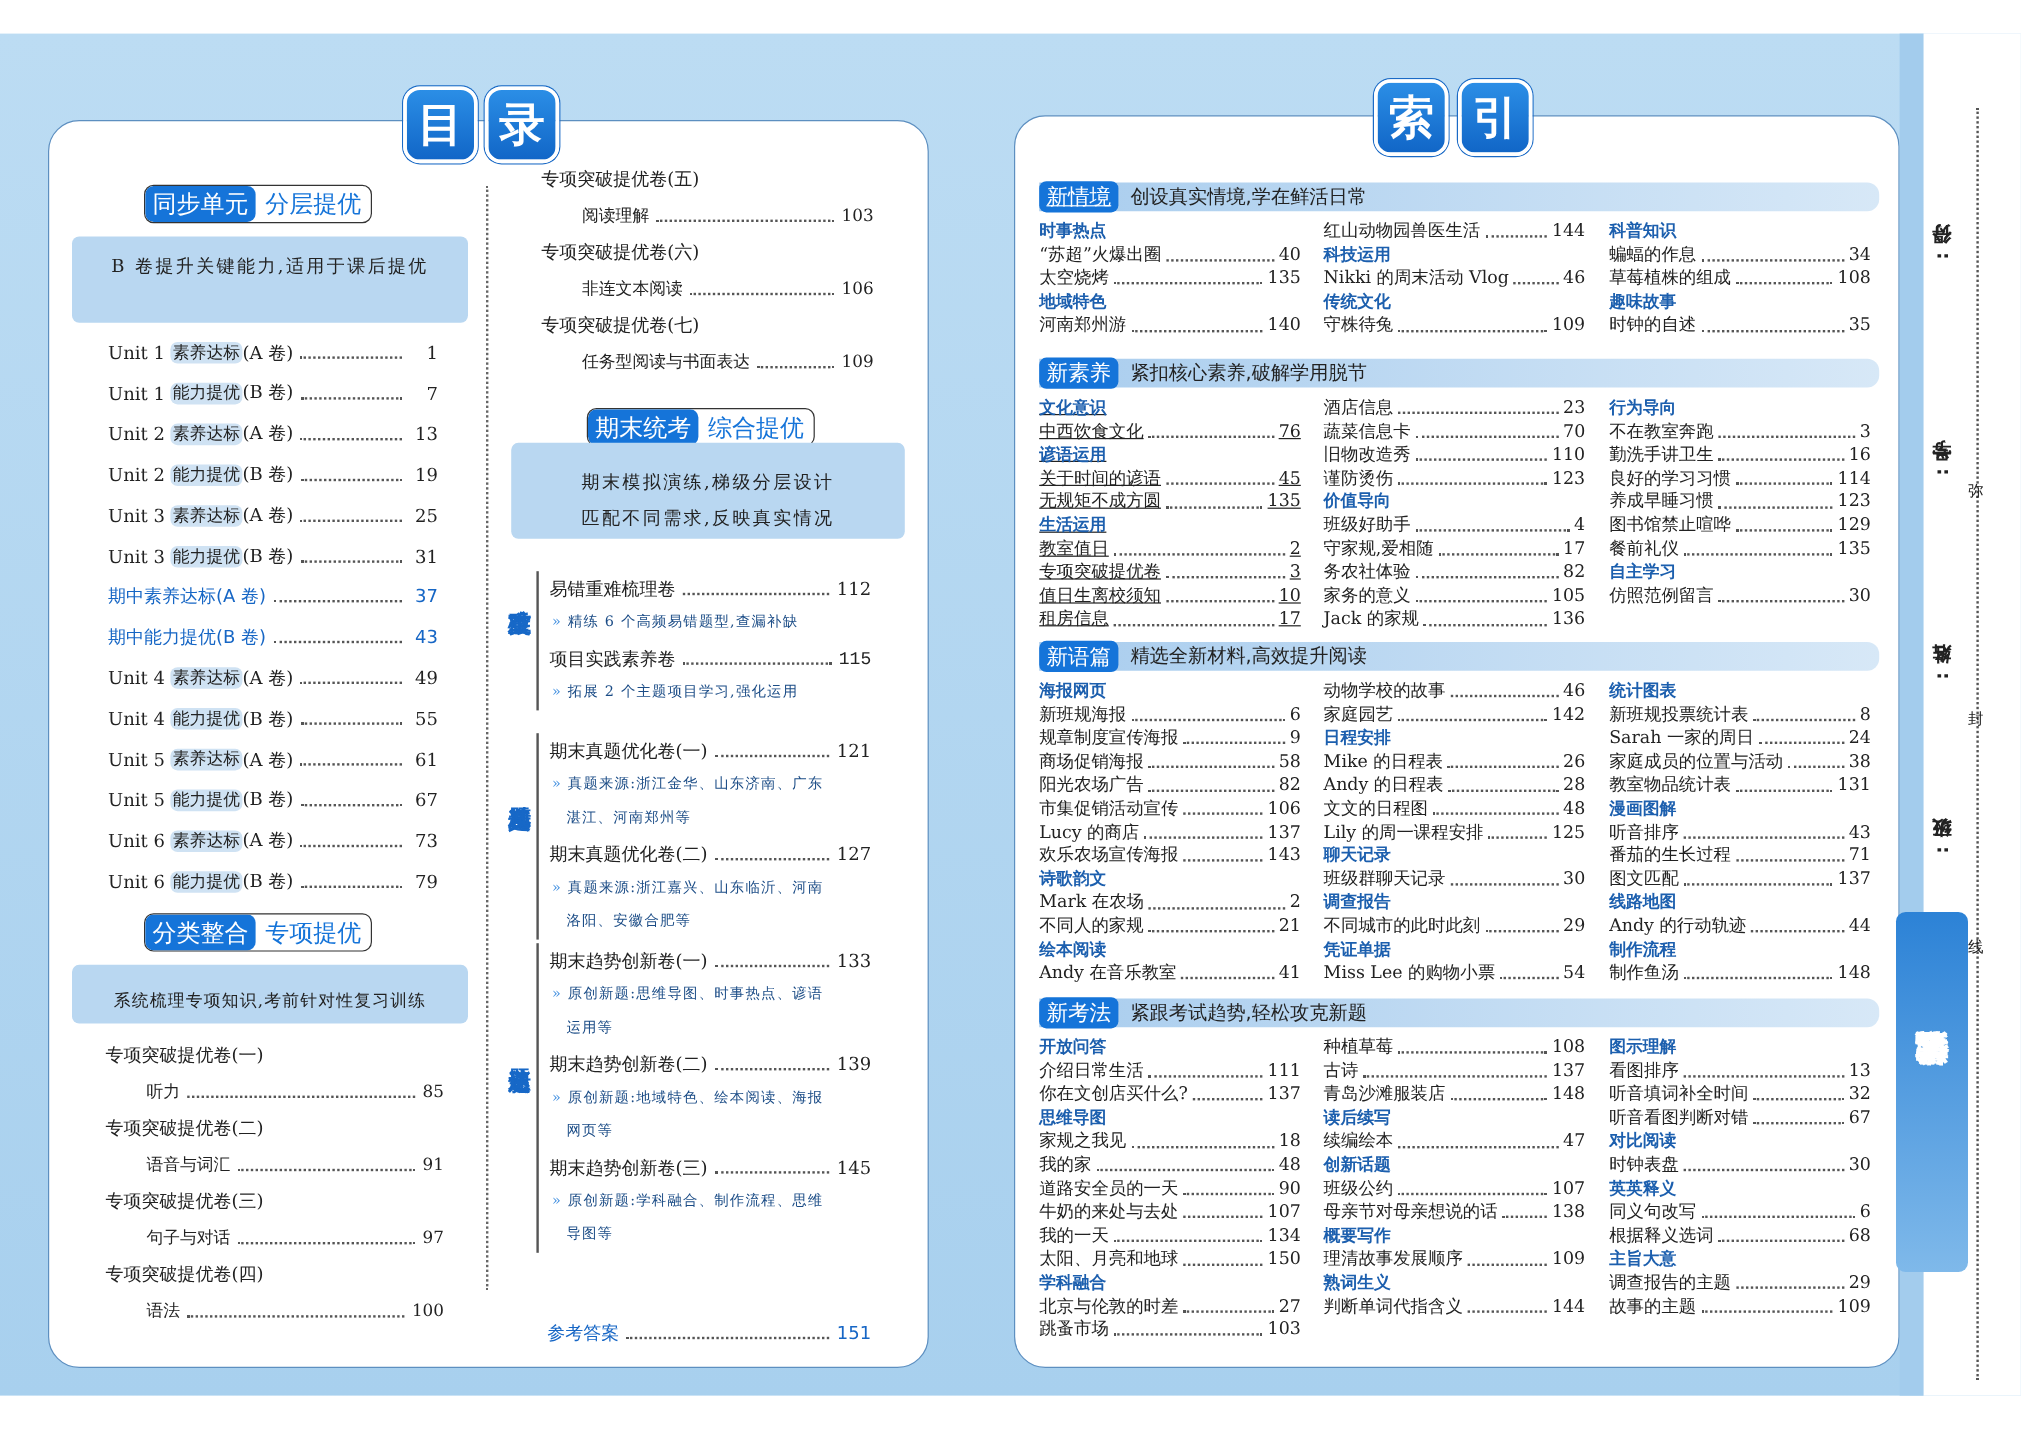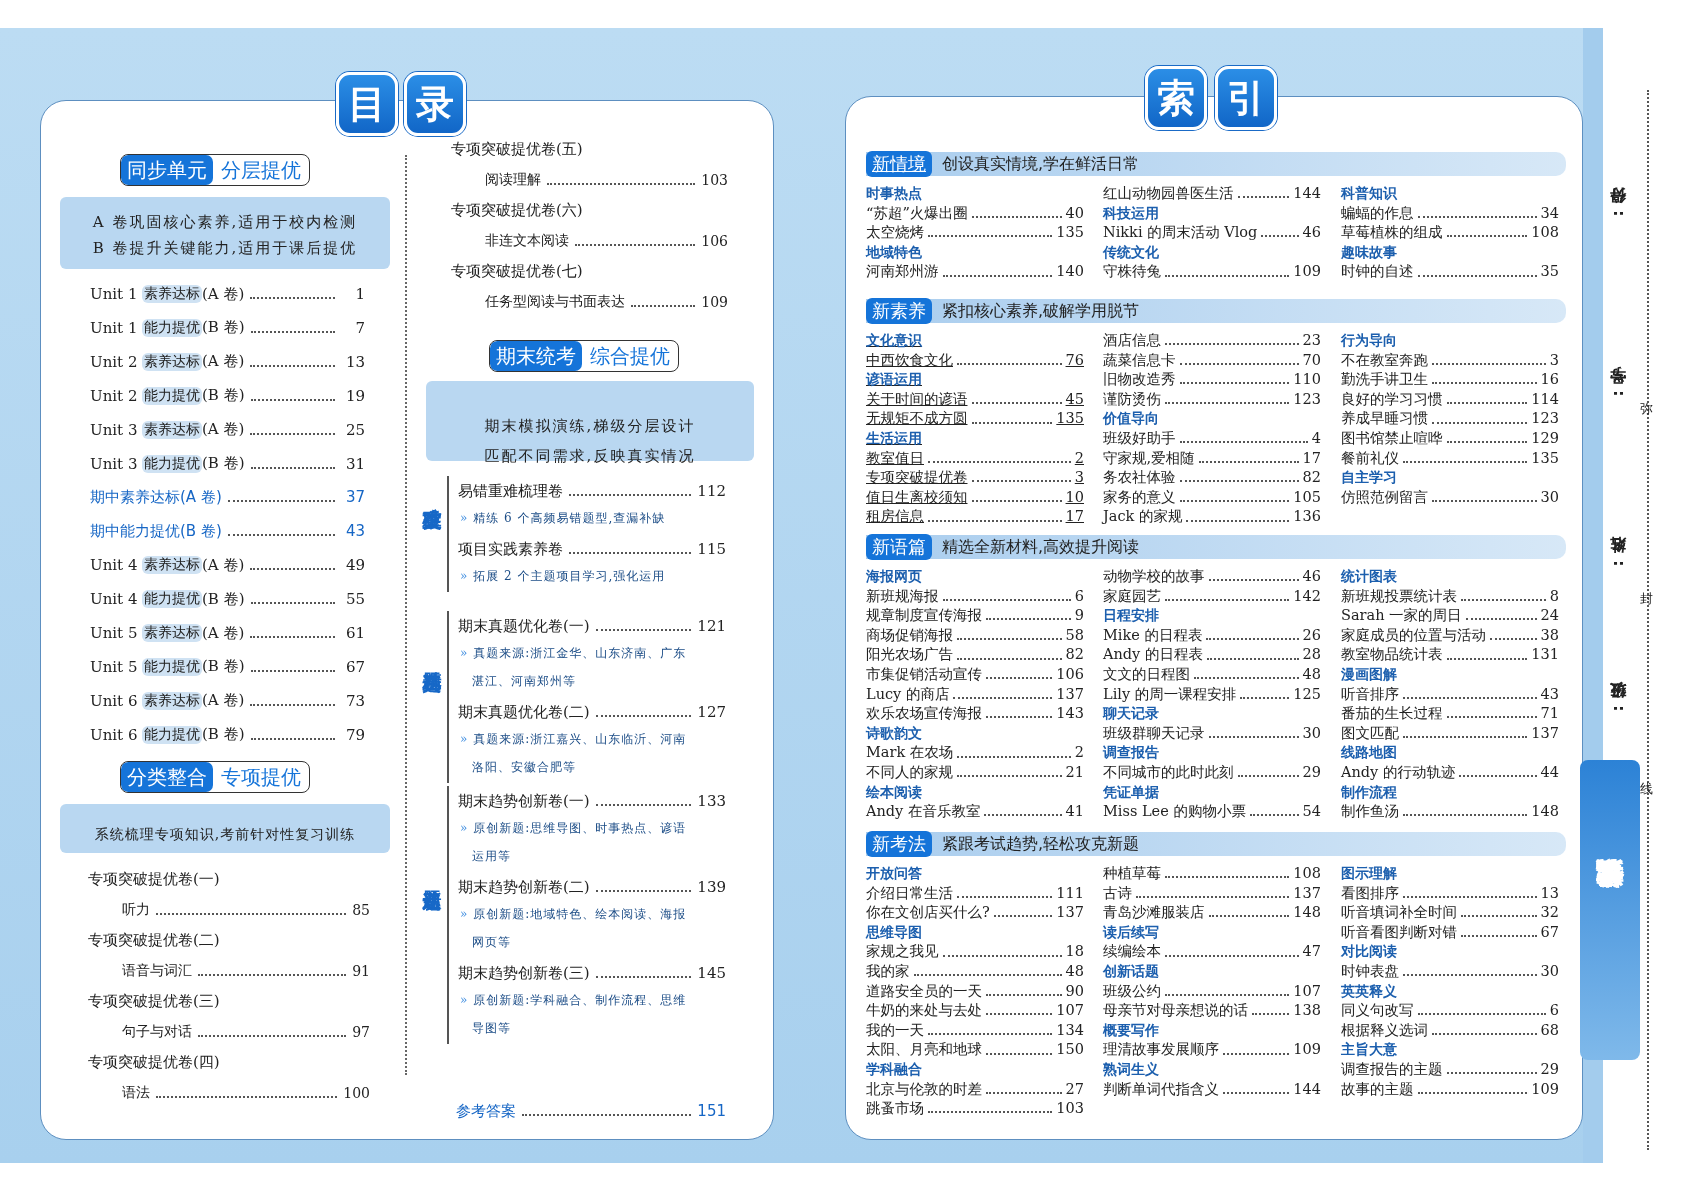--- a/index.html
+++ b/index.html
@@ -45,21 +45,20 @@
 
 <div class="page left-page"></div>
 <div class="title-box" style="left:336px;top:72px">目</div>
 <div class="title-box" style="left:404px;top:72px">录</div>
 
 <div class="sec-badge" style="left:120px;top:154px">
   <span class="a">同步单元</span>
   <span class="b">分层提优</span>
 </div>
 <div class="note" style="left:60px;top:197px;width:330px;height:72px;padding-top:12px;line-height:26px">
-  <div>A 卷巩固核心素养,适用于校内检测</div>
   <div>B 卷提升关键能力,适用于课后提优</div>
 </div>
 
 <div id="units">
     <div class="unit-row" style="top: 282px;">
       <span class="u">Unit 1</span>
       <span class="tag">素养达标</span>
       <span>(A 卷)</span>
       <span class="dots"></span>
       <span class="pg">1</span>
@@ -203,33 +202,33 @@
       <span>109</span>
     </div>
   </div>
 
 <div class="dash-div"></div>
 
 <div class="sec-badge" style="left:489px;top:340px">
   <span class="a">期末统考</span>
   <span class="b">综合提优</span>
 </div>
-<div class="note" style="left:426px;top:381px;width:328px;height:80px;padding-top:30px;line-height:30px">
+<div class="note" style="left:426px;top:369px;width:328px;height:80px;padding-top:18px;line-height:30px">
   <div>期末模拟演练,梯级分层设计</div>
   <div>匹配不同需求,反映真实情况</div>
 </div>
 
 <div id="groups">
     <div class="toc-line" style="left: 458px; top: 480px; width: 268px; font-size: 15px;">
       <span>易错重难梳理卷</span>
       <span class="dots"></span>
       <span>112</span>
     </div>
     <div class="sub" style="left: 460px; top: 510px;"><span style="color: rgb(63, 142, 224);">» </span>精练 6 个高频易错题型,查漏补缺</div>
-    <div class="toc-line" style="left: 458px; top: 538px; width: 268px; font-size: 15px;">
+    <div class="toc-line" style="left: 458px; top: 538px; width: 268px; font-size: 15px; font-family: Liberation Mono, monospace;">
       <span>项目实践素养卷</span>
       <span class="dots"></span>
       <span>115</span>
     </div>
     <div class="sub" style="left: 460px; top: 568px;"><span style="color: rgb(63, 142, 224);">» </span>拓展 2 个主题项目学习,强化运用</div>
     <div class="vbar" style="left: 447px; top: 476px; height: 116px;"></div>
     <div class="vlabel" style="left: 420px; top: 494px;">重难突破</div>
     <div class="toc-line" style="left: 458px; top: 615px; width: 268px; font-size: 15px;">
       <span>期末真题优化卷(一)</span>
       <span class="dots"></span>

